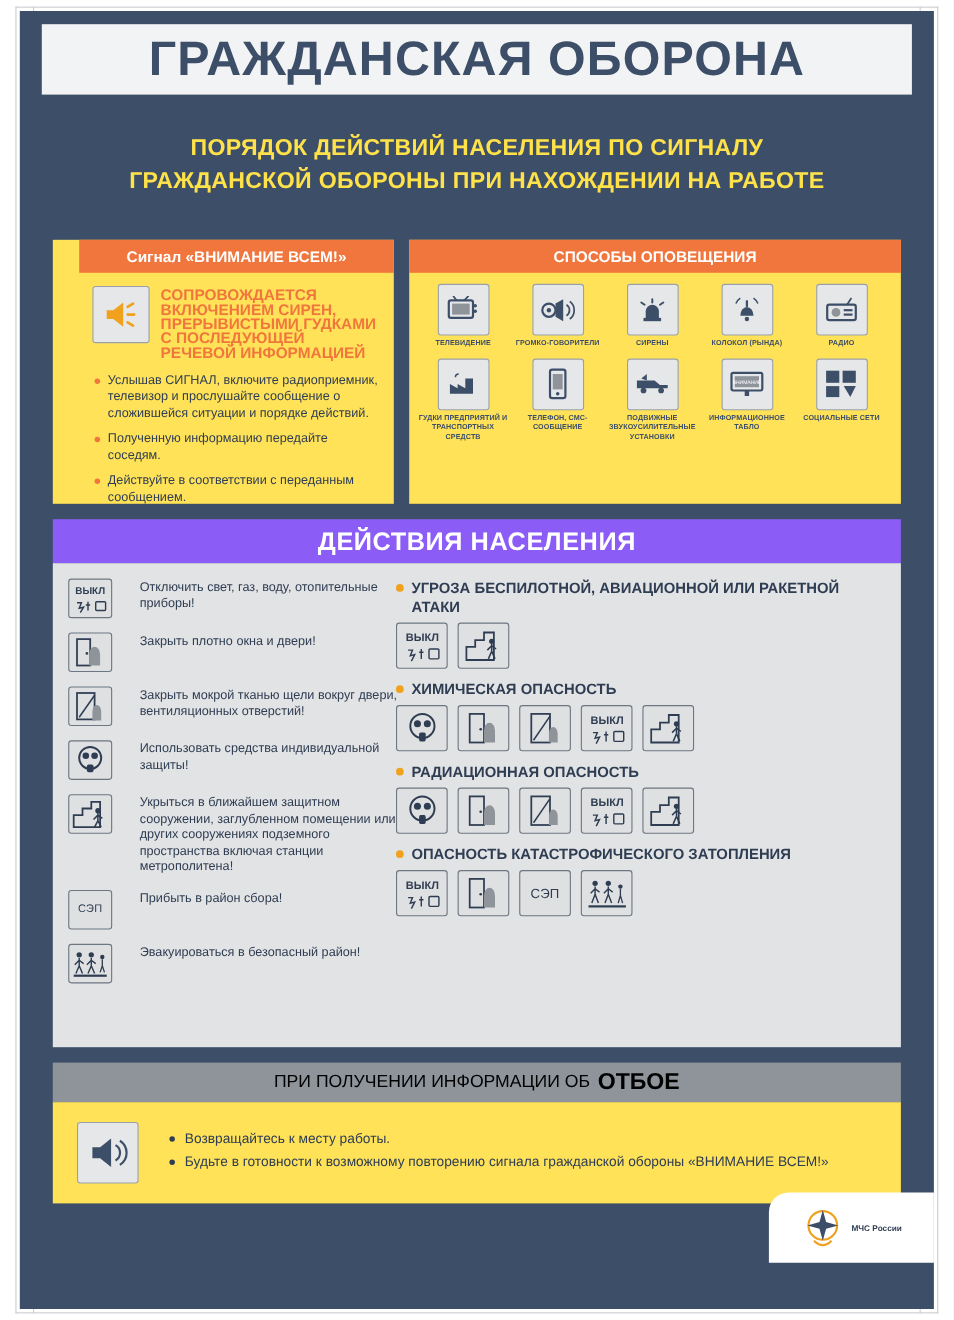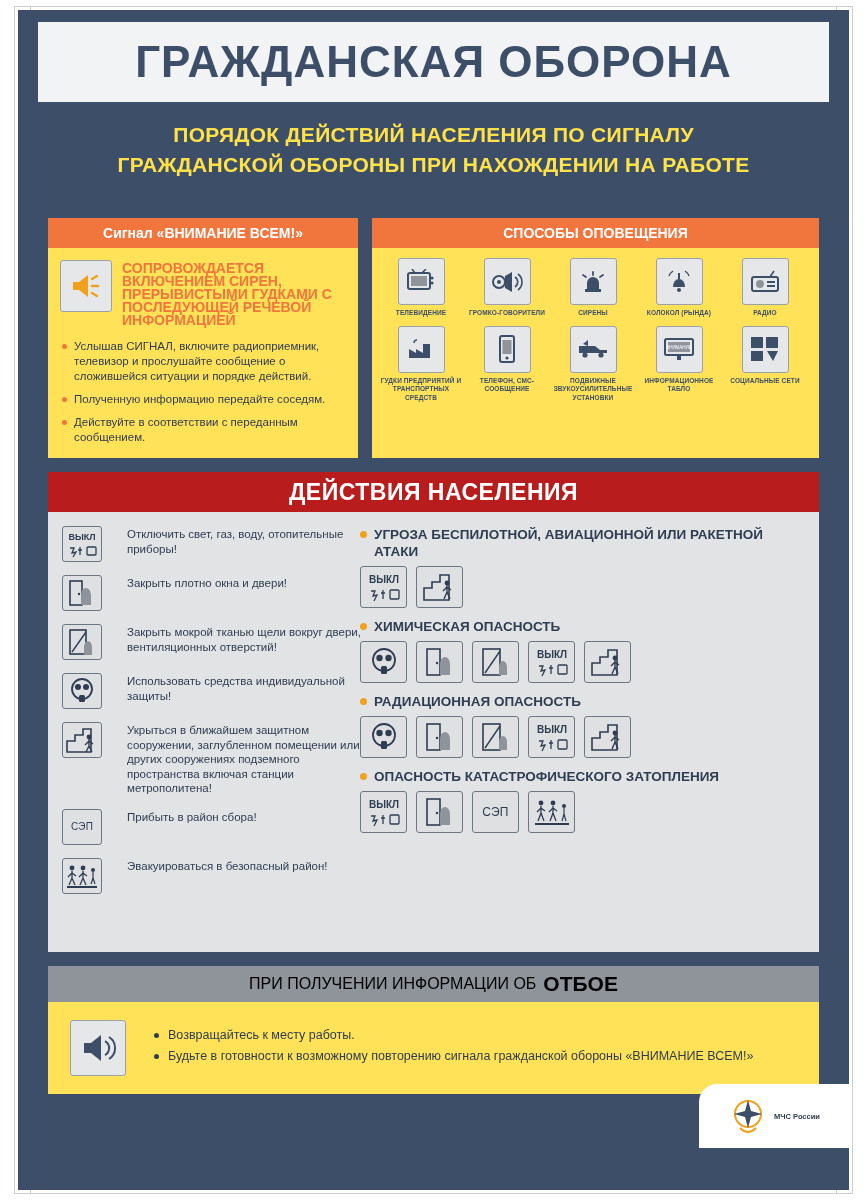--- a/index.html
+++ b/index.html
@@ -27,21 +27,21 @@
     position: absolute;
     left: 18px; top: 10px;
     width: 831px; height: 1180px;
     background: #3d4f68;
   }
 
   
   .title-box {
     position: absolute;
     left: 38px; top: 22px;
-    width: 791px; height: 80px;
+    width: 791px; height: 64px;
     background: #f2f3f5;
     display: flex; align-items: center; justify-content: center;
   }
   .title-box .title {
     font-size: 44px; font-weight: bold; letter-spacing: 1px;
     color: #3d4f68;
   }
   .subtitle {
     position: absolute;
     left: 38px; top: 120px; width: 791px;
@@ -49,20 +49,21 @@
     color: #ffe24a;
     font-size: 21px; font-weight: bold; line-height: 30px;
     letter-spacing: 0.3px;
   }
 
   
   .signal-block {
     position: absolute; left: 48px; top: 218px;
     width: 310px; height: 240px;
     background: #ffe258;
+    padding-left: 24px;
   }
   .signal-head {
     height: 30px; background: #f0763d;
     color: #ffffff; font-size: 14px; font-weight: bold;
     display: flex; align-items: center; justify-content: center;
   }
   .signal-top {
     display: flex; padding: 12px 10px 4px 12px; gap: 10px;
   }
   .signal-icon {
@@ -111,21 +112,21 @@
     display: flex; align-items: center; justify-content: center;
   }
   .method .ml {
     font-size: 6.5px; font-weight: bold; color: #3d4f68;
     line-height: 8.5px; letter-spacing: 0.1px;
   }
 
   
   .actions-head {
     position: absolute; left: 48px; top: 472px;
-    width: 771px; height: 40px; background: #b91c1c;
+    width: 771px; height: 40px; background: #8b5cf6;
     color: #ffffff; font-size: 23px; font-weight: bold;
     display: flex; align-items: center; justify-content: center;
     letter-spacing: 0.5px;
   }
   .actions-body {
     position: absolute; left: 48px; top: 512px;
     width: 771px; height: 440px; background: #e2e3e5;
   }
   .left-col {
     position: absolute; left: 14px; top: 14px; width: 300px;

